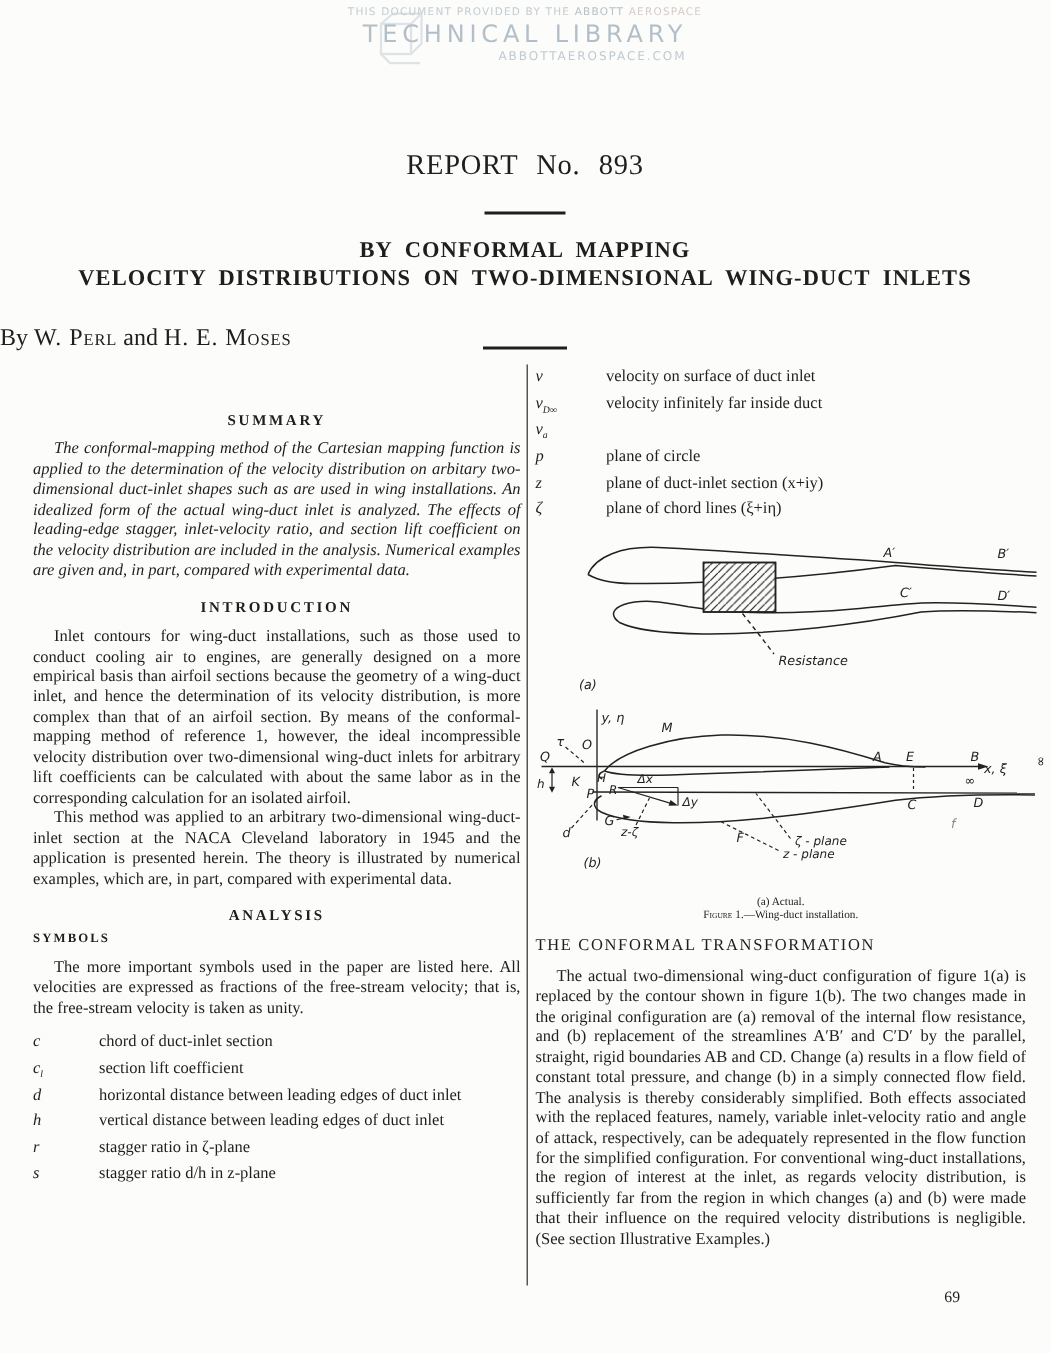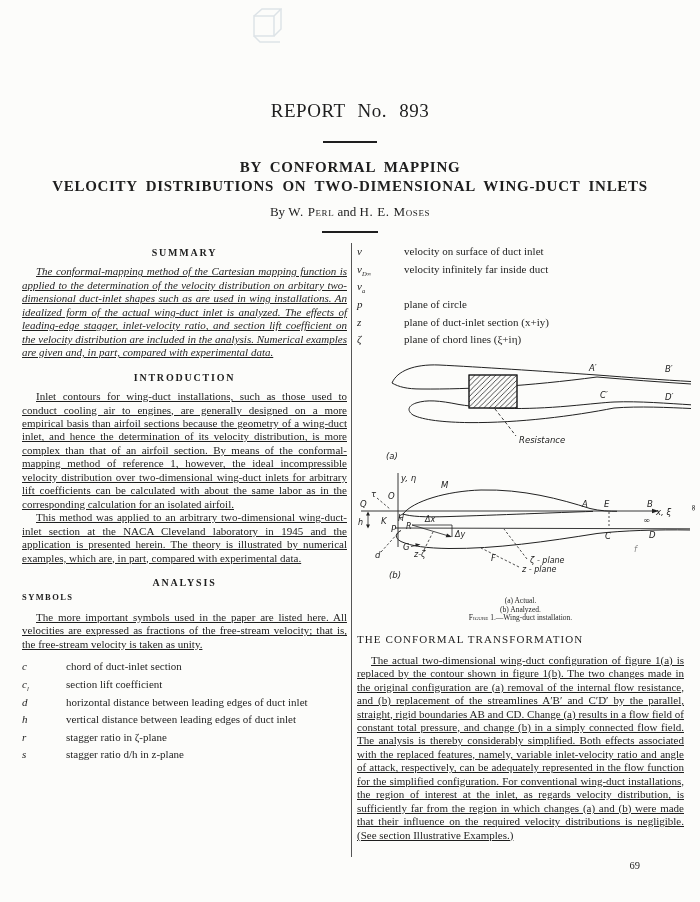--- a/index.html
+++ b/index.html
@@ -16,29 +16,29 @@
   .wm-l1 .b2{color:#d6cbc7;}
   .wm-l2{font-size:16px;letter-spacing:3.2px;color:#b3bfc8;margin-top:1px;font-weight:500;}
   .wm-l3{font-size:8px;letter-spacing:1.3px;color:#c0cad0;margin-left:90px;margin-top:1px;}
   .wm-cube{position:absolute;top:6px;left:250px;}
   
   .report-no{position:absolute;top:100px;left:0;width:100%;text-align:center;
     font-size:19px;font-weight:normal;word-spacing:7px;letter-spacing:0.5px;}
   .rule1{position:absolute;top:141px;left:323px;width:54px;height:2.4px;background:#1e1e1e;}
   .main-title{position:absolute;top:158px;left:0;width:100%;text-align:center;
     font-size:15px;font-weight:bold;line-height:19px;letter-spacing:0.7px;word-spacing:4px;}
-  .byline{position:absolute;top:204px;left:0;width:100%;text-align:center;font-size:13px;}
+  .byline{position:absolute;top:217px;left:0;width:100%;text-align:left;font-size:16px;}
   .byline .sc{font-variant:small-caps;letter-spacing:0.6px;}
   .rule2{position:absolute;top:231px;left:322px;width:56px;height:1.6px;background:#1e1e1e;}
   
   .col-divider{position:absolute;left:351px;top:243px;width:1px;height:614px;background:#555;}
   .col{position:absolute;top:243px;font-size:11px;line-height:13.45px;}
-  .col-left{left:22px;width:325px;}
+  .col-left{left:22px;width:325px;margin-top:28px;}
   .col-right{left:357px;width:327px;}
-  .col p{margin:0;text-align:justify;text-indent:14px;text-decoration:underline;}
+  .col p{margin:0;text-align:justify;text-indent:14px;}
   .italic p{font-style:italic;}
   .h1{ text-align:center;font-weight:bold;font-size:10px;letter-spacing:1.8px;margin:3px 0 6px 0;}
   .h2{ text-align:left;font-weight:bold;font-size:8.5px;letter-spacing:1.4px;margin:2px 0 6px 0;}
   .mt{margin-top:11px;text-align:center;}
   
   .sym-list{margin-top:9px;}
   .sym-row{display:flex;}
   .sym-s{flex:none;width:44px;font-style:italic;}
   .sym-s sub{font-size:6.5px;font-style:italic;}
   .sym-d{flex:1;text-align:justify;padding-left:15px;text-indent:-15px;}
@@ -61,20 +61,29 @@
 <div class="page">
 
   <svg class="wm-cube" width="32" height="38" viewBox="0 0 32 38">
     <g fill="none" stroke="#dde3e7" stroke-width="1.5">
       <rect x="4" y="10" width="20" height="20"></rect>
       <path d="M4,10 L12,3 L31,3 L24,10"></path>
       <path d="M31,3 L31,23 L24,30"></path>
       <path d="M4,30 L10,36 L30,36"></path>
     </g>
   </svg>
+  <div class="wm">
+    <div class="wm-l1">
+      <span>THIS DOCUMENT PROVIDED BY THE</span>
+      <span class="b1">ABBOTT</span>
+      <span class="b2">AEROSPACE</span>
+    </div>
+    <div class="wm-l2">TECHNICAL LIBRARY</div>
+    <div class="wm-l3">ABBOTTAEROSPACE.COM</div>
+  </div>
 
   <div class="report-no">REPORT No. 893</div>
   <div class="rule1"></div>
   <div class="main-title">
     <div>BY CONFORMAL MAPPING</div>
     <div>VELOCITY DISTRIBUTIONS ON TWO-DIMENSIONAL WING-DUCT INLETS</div>
   </div>
   <div class="byline">
     <span>By</span>
     <span class="sc">W. Perl</span>
@@ -231,21 +240,20 @@
       <text x="288" y="55" font-style="normal">∞</text>
       <text x="250" y="71">C</text>
       <text x="294" y="70">D</text>
       <text x="279" y="84" class="faint">f</text>
       <text x="336" y="40" font-style="normal" transform="rotate(90 338 38)">∞</text>
       <text x="34" y="110" font-style="normal">(b)</text>
     </svg>
 
     <div class="caption">
       <div>(a) Actual.</div>
-      <div>(b) Analyzed.</div>
       <div><span class="sc">Figure</span><span> 1.—Wing-duct installation.</span></div>
     </div>
 
     <div class="h-conf">THE CONFORMAL TRANSFORMATION</div>
     <p>The actual two-dimensional wing-duct configuration of figure 1(a) is replaced by the contour shown in figure 1(b).  The two changes made in the original configuration are (a) removal of the internal flow resistance, and (b) replacement of the streamlines A′B′ and C′D′ by the parallel, straight, rigid boundaries AB and CD.  Change (a) results in a flow field of constant total pressure, and change (b) in a simply connected flow field.  The analysis is thereby considerably simplified.  Both effects associated with the replaced features, namely, variable inlet-velocity ratio and angle of attack, respectively, can be adequately represented in the flow function for the simplified configuration.  For conventional wing-duct installations, the region of interest at the inlet, as regards velocity distribution, is sufficiently far from the region in which changes (a) and (b) were made that their influence on the required velocity distributions is negligible.  (See section Illustrative Examples.)</p>
   </div>
 
   <div class="page-num">69</div>
 </div>
 

